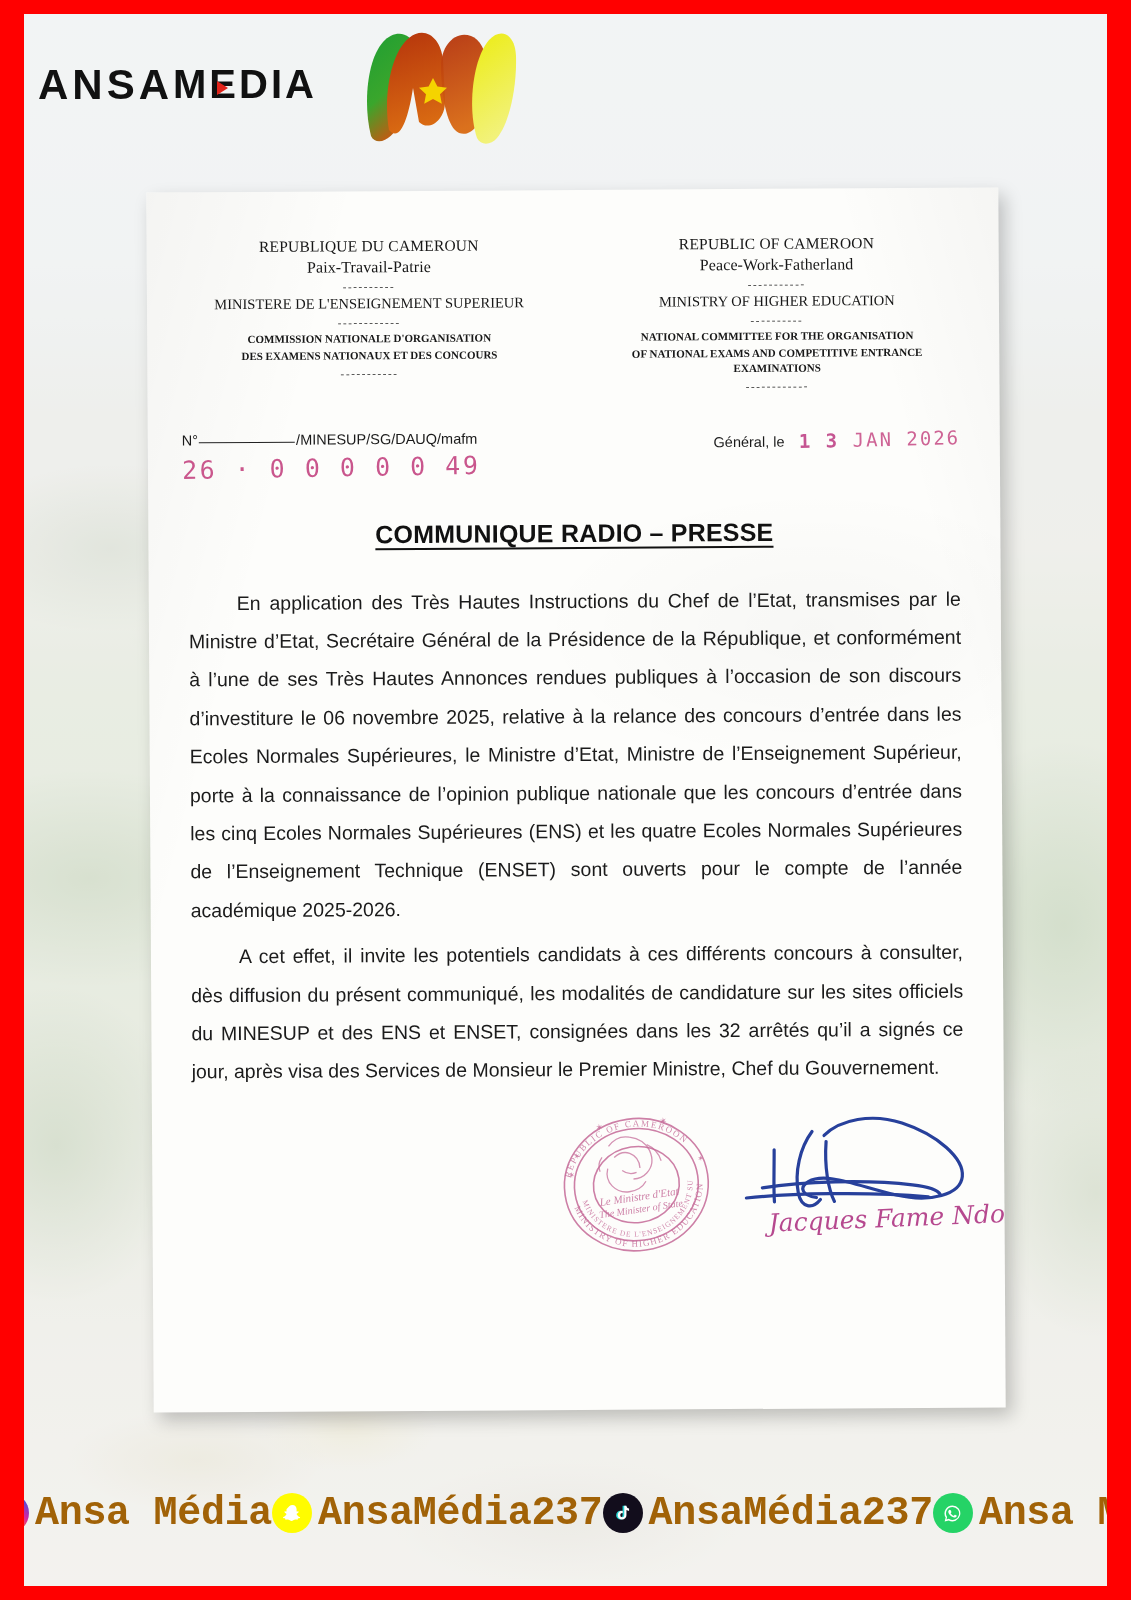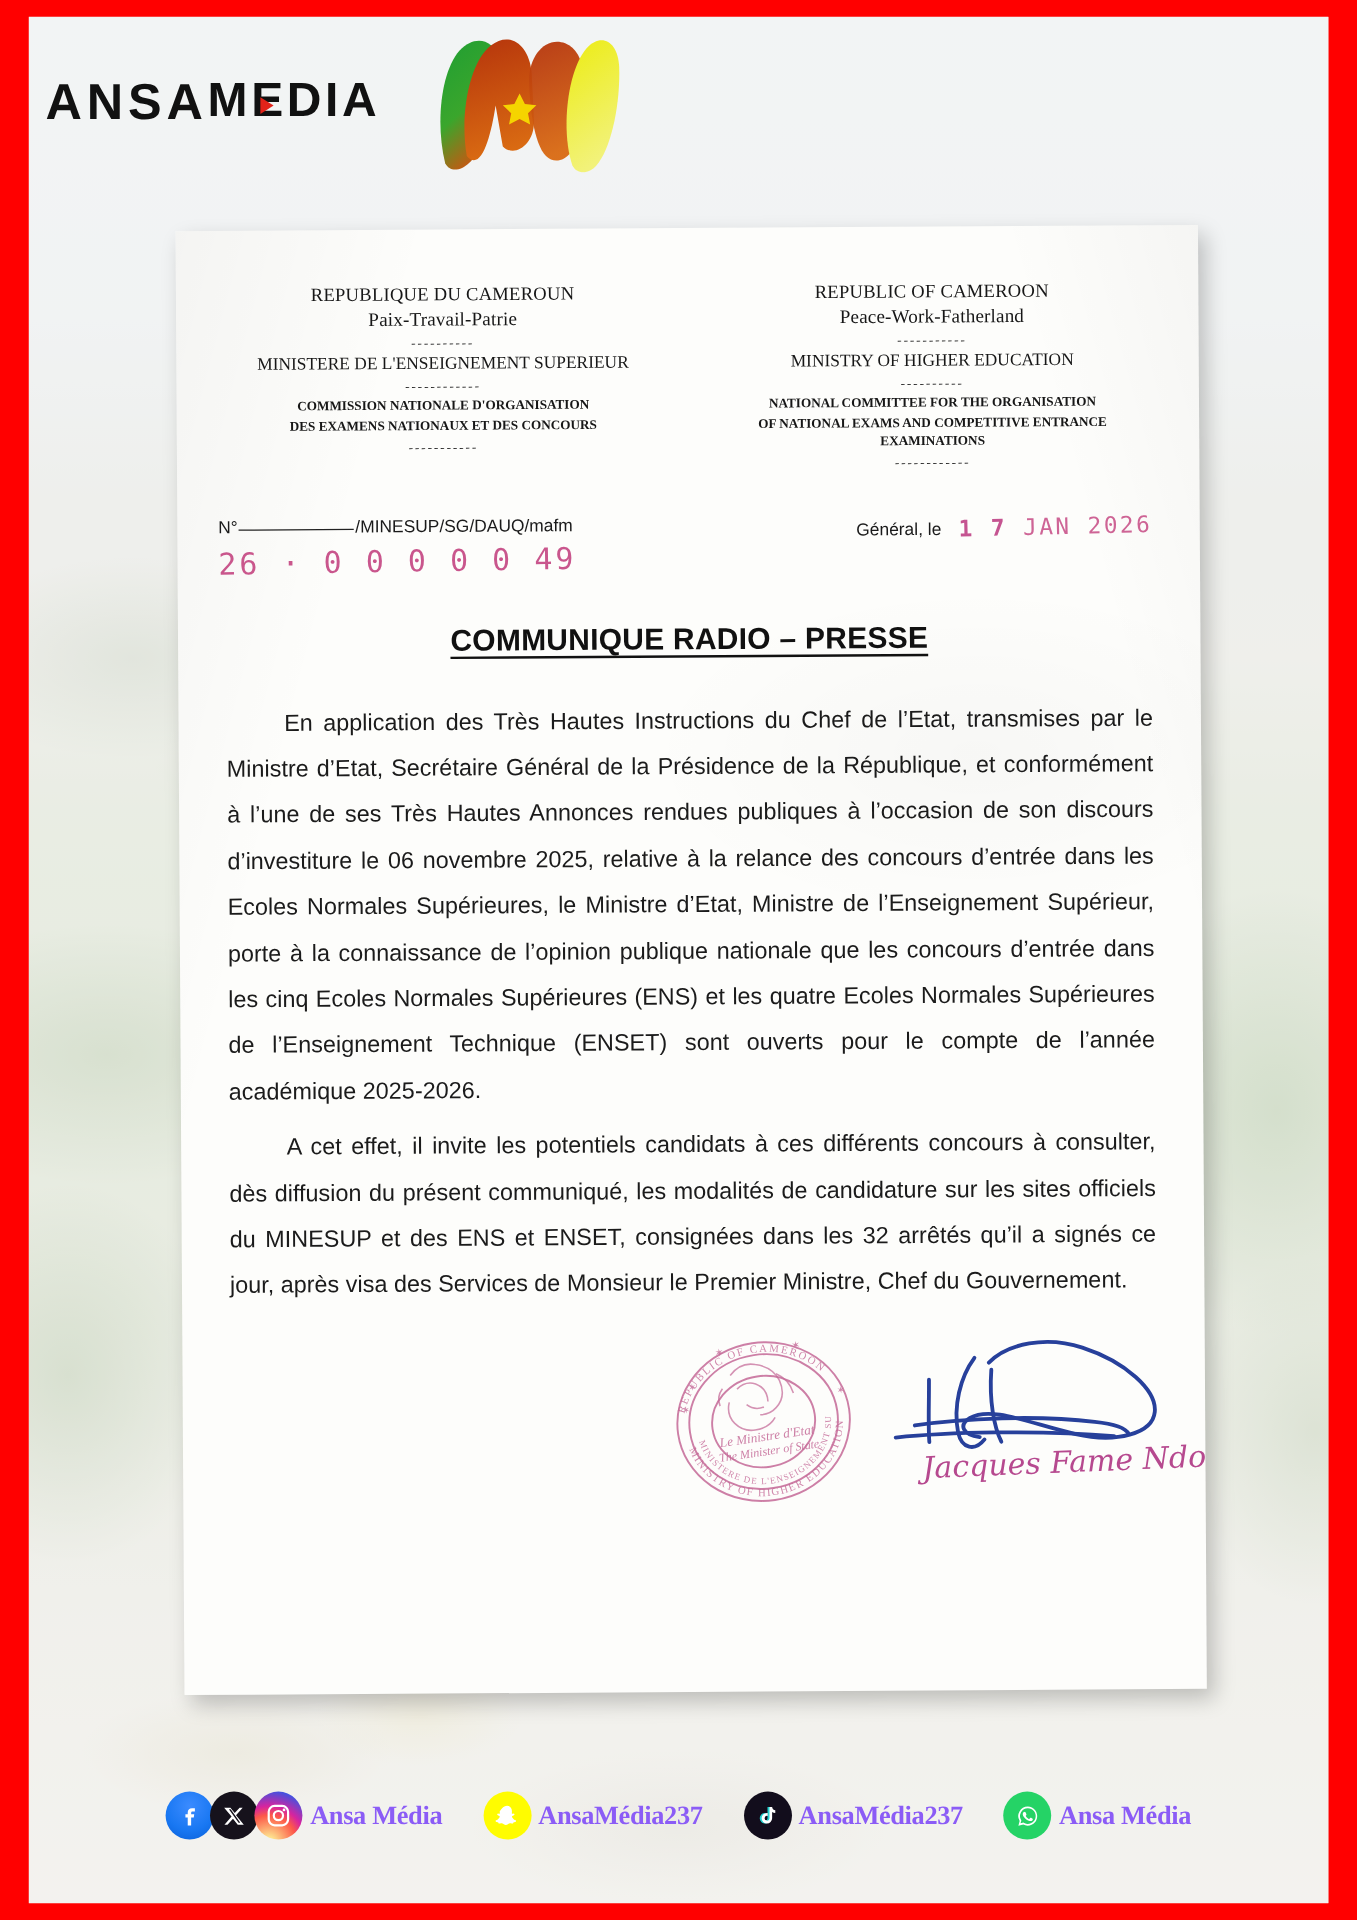--- a/index.html
+++ b/index.html
@@ -190,22 +190,22 @@
     position:absolute;left:24px;right:24px;bottom:14px;height:118px;
     display:flex;align-items:center;justify-content:center;
     gap:0;
   }
   .soc-group{display:flex;align-items:center;}
   .soc-icons{display:flex;align-items:center;}
   .soc-icon{width:40px;height:40px;border-radius:50%;position:relative;
             display:flex;align-items:center;justify-content:center;
             margin-right:-3px;}
   .soc-label{
-    font-size:22px;font-weight:700;color:#8b5cf6;margin-left:9px;
-    font-family:Liberation Serif, serif;letter-spacing:-.3px;
+    font-size:40px;font-weight:700;color:#a16207;margin-left:9px;
+    font-family:Liberation Mono, monospace;letter-spacing:-.3px;
     white-space:nowrap;
   }
   .gap{width:34px;}
   .ic-fb{background:radial-gradient(circle at 50% 30%, #3b8bff, #1877f2 60%, #0a5fd6);}
   .ic-x{background:#16121c;}
   .ic-ig{background:radial-gradient(circle at 30% 107%, #fdf497 0%, #fdf497 5%, #fd5949 45%, #d6249f 60%, #285AEB 90%);}
   .ic-sc{background:#fffc00;}
   .ic-tt{background:#120d1c;}
   .ic-wa{background:#25d366;}
 </style>
@@ -282,21 +282,21 @@
         <div class="refline">
           <div>
             <div class="ref-left">
               <span>N°</span><span class="ref-under"></span><span>/MINESUP/SG/DAUQ/mafm</span>
             </div>
             <div class="stamp-num">26 · 0 0 0 0 0 49</div>
           </div>
           <div class="ref-right">
             <span>Général, le</span>
             <span class="date-stamp">
-              <span class="d1">1 7</span>
+              <span class="d1">1 3</span>
               <span>JAN</span>
               <span>2026</span>
             </span>
           </div>
         </div>
 
         <div class="doc-title">COMMUNIQUE RADIO – PRESSE</div>
 
         <div class="doc-body">
           <p>En application des Très Hautes Instructions du Chef de l’Etat, transmises par le Ministre d’Etat, Secrétaire Général de la Présidence de la République, et conformément à l’une de ses Très Hautes Annonces rendues publiques à l’occasion de son discours d’investiture le 06 novembre 2025, relative à la relance des concours d’entrée dans les Ecoles Normales Supérieures, le Ministre d’Etat, Ministre de l’Enseignement Supérieur, porte à la connaissance de l’opinion publique nationale que les concours d’entrée dans les cinq Ecoles Normales Supérieures (ENS) et les quatre Ecoles Normales Supérieures de l’Enseignement Technique (ENSET) sont ouverts pour le compte de l’année académique 2025-2026.</p>

